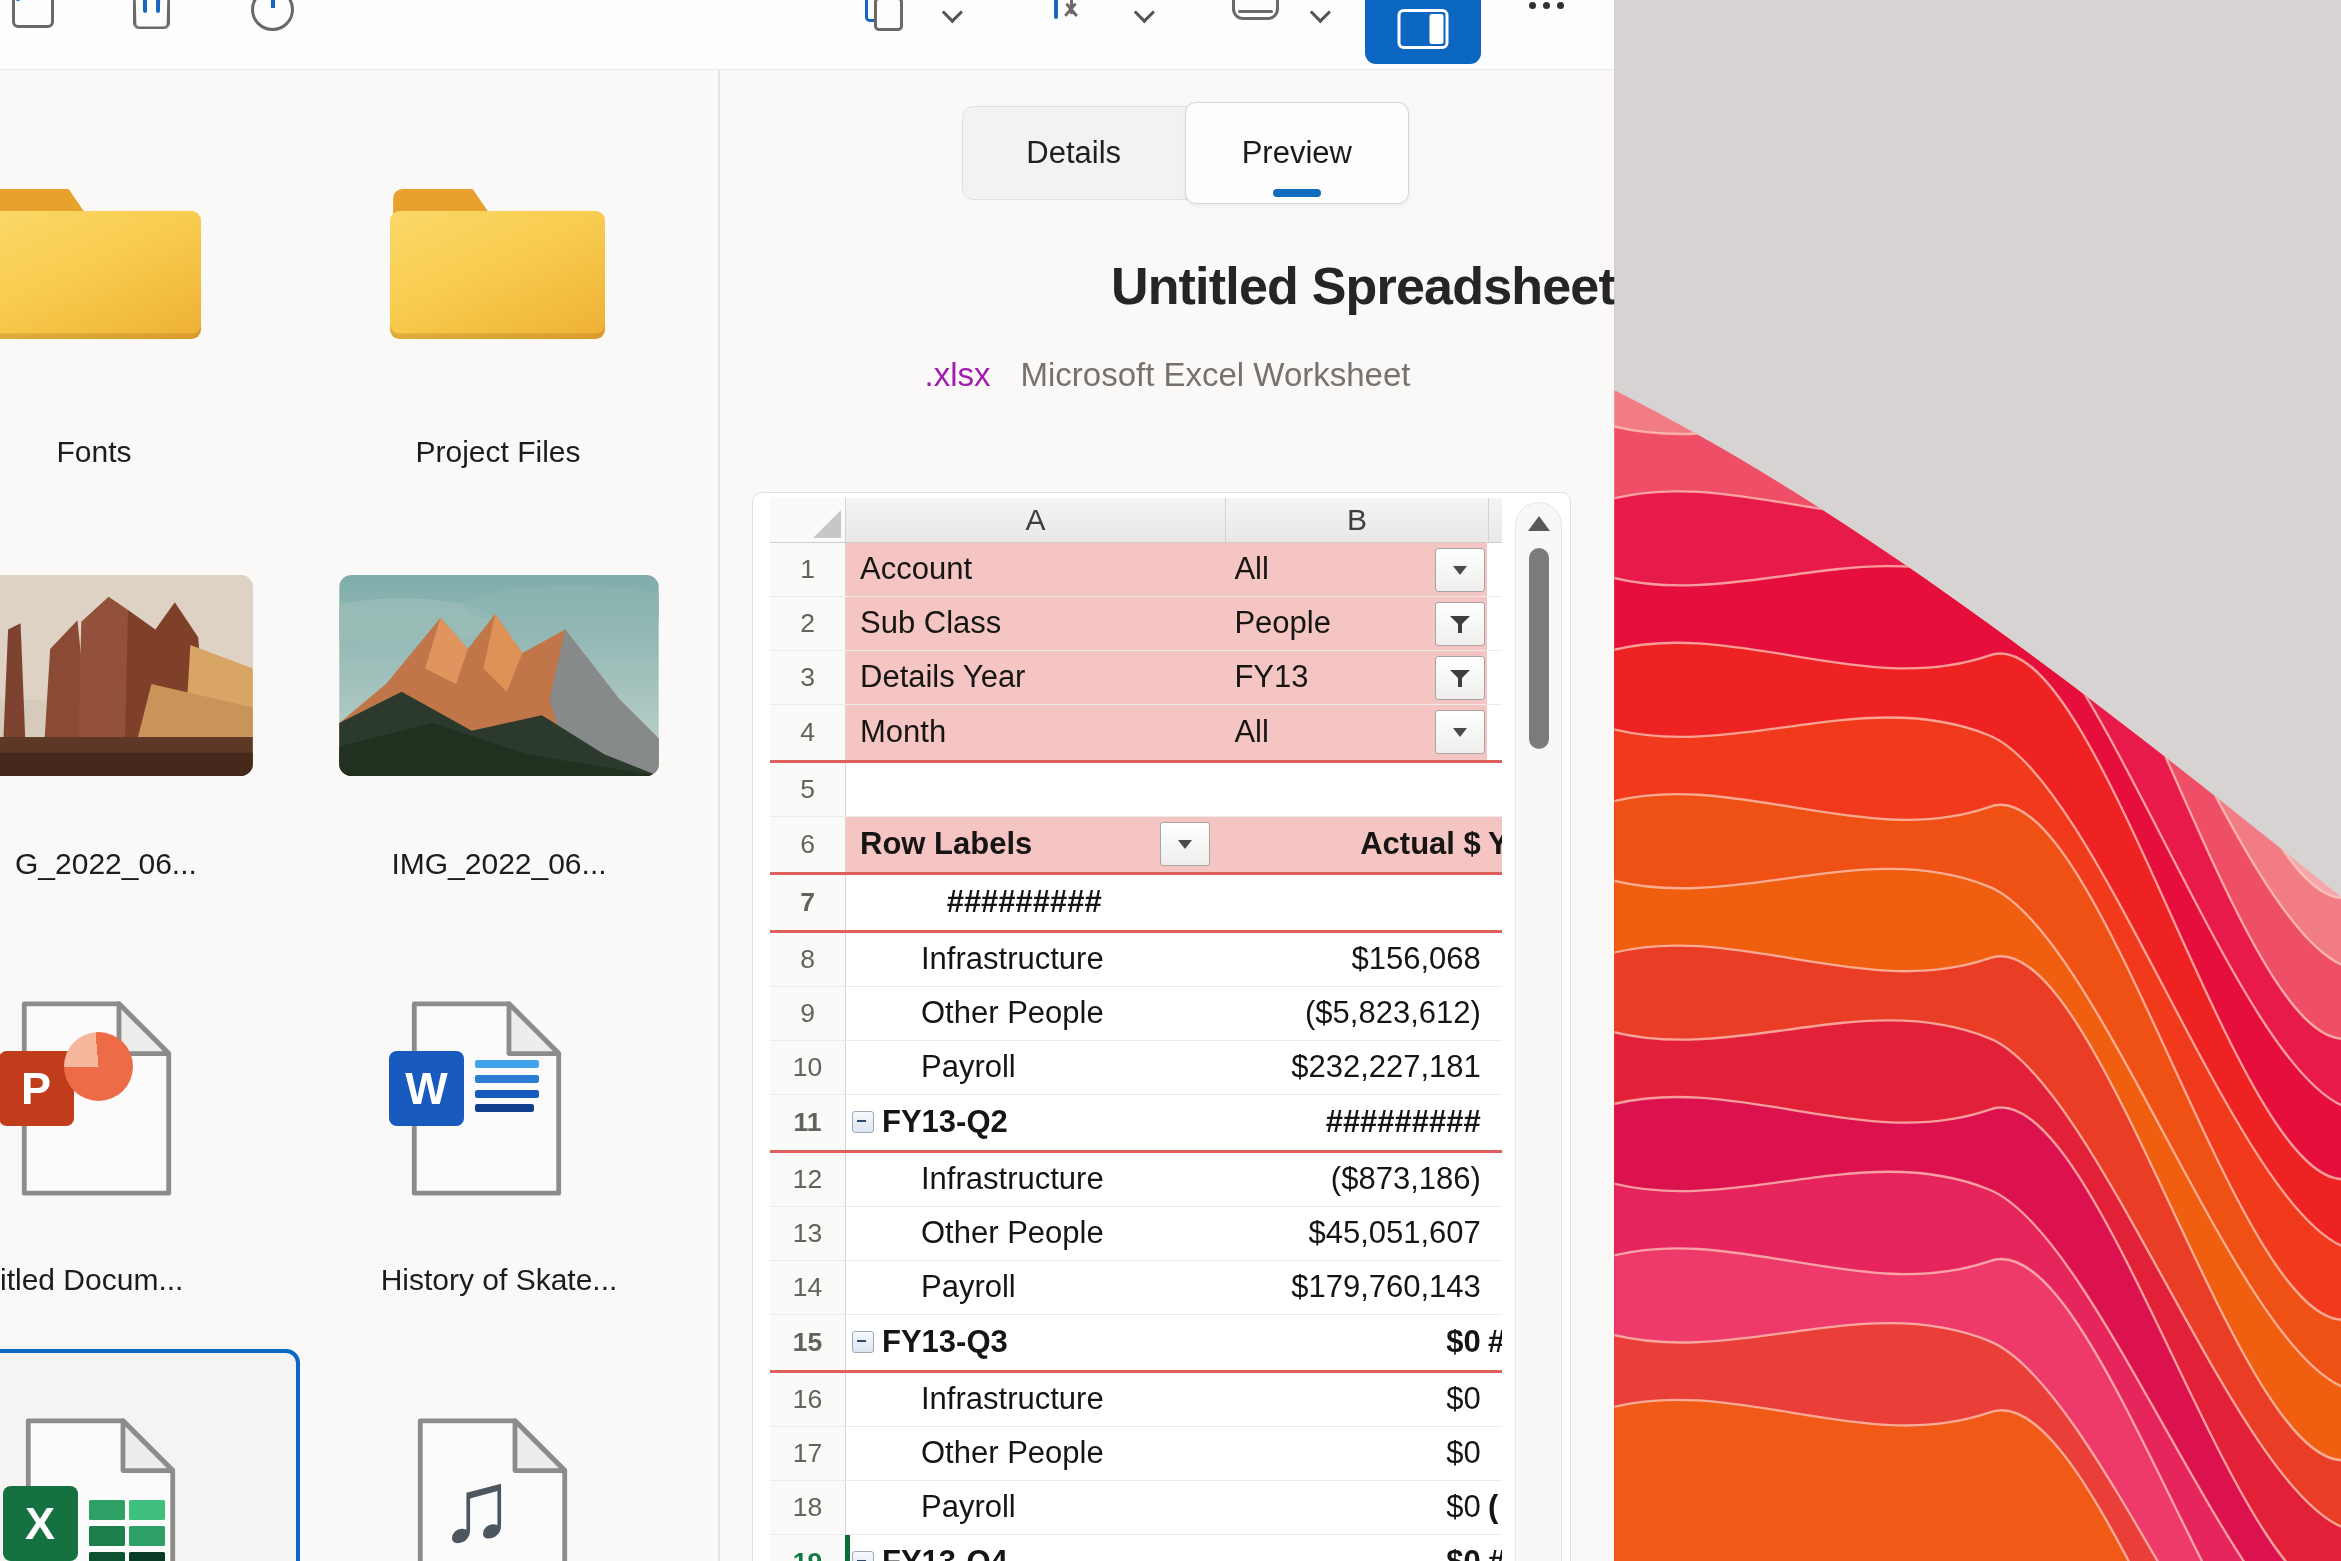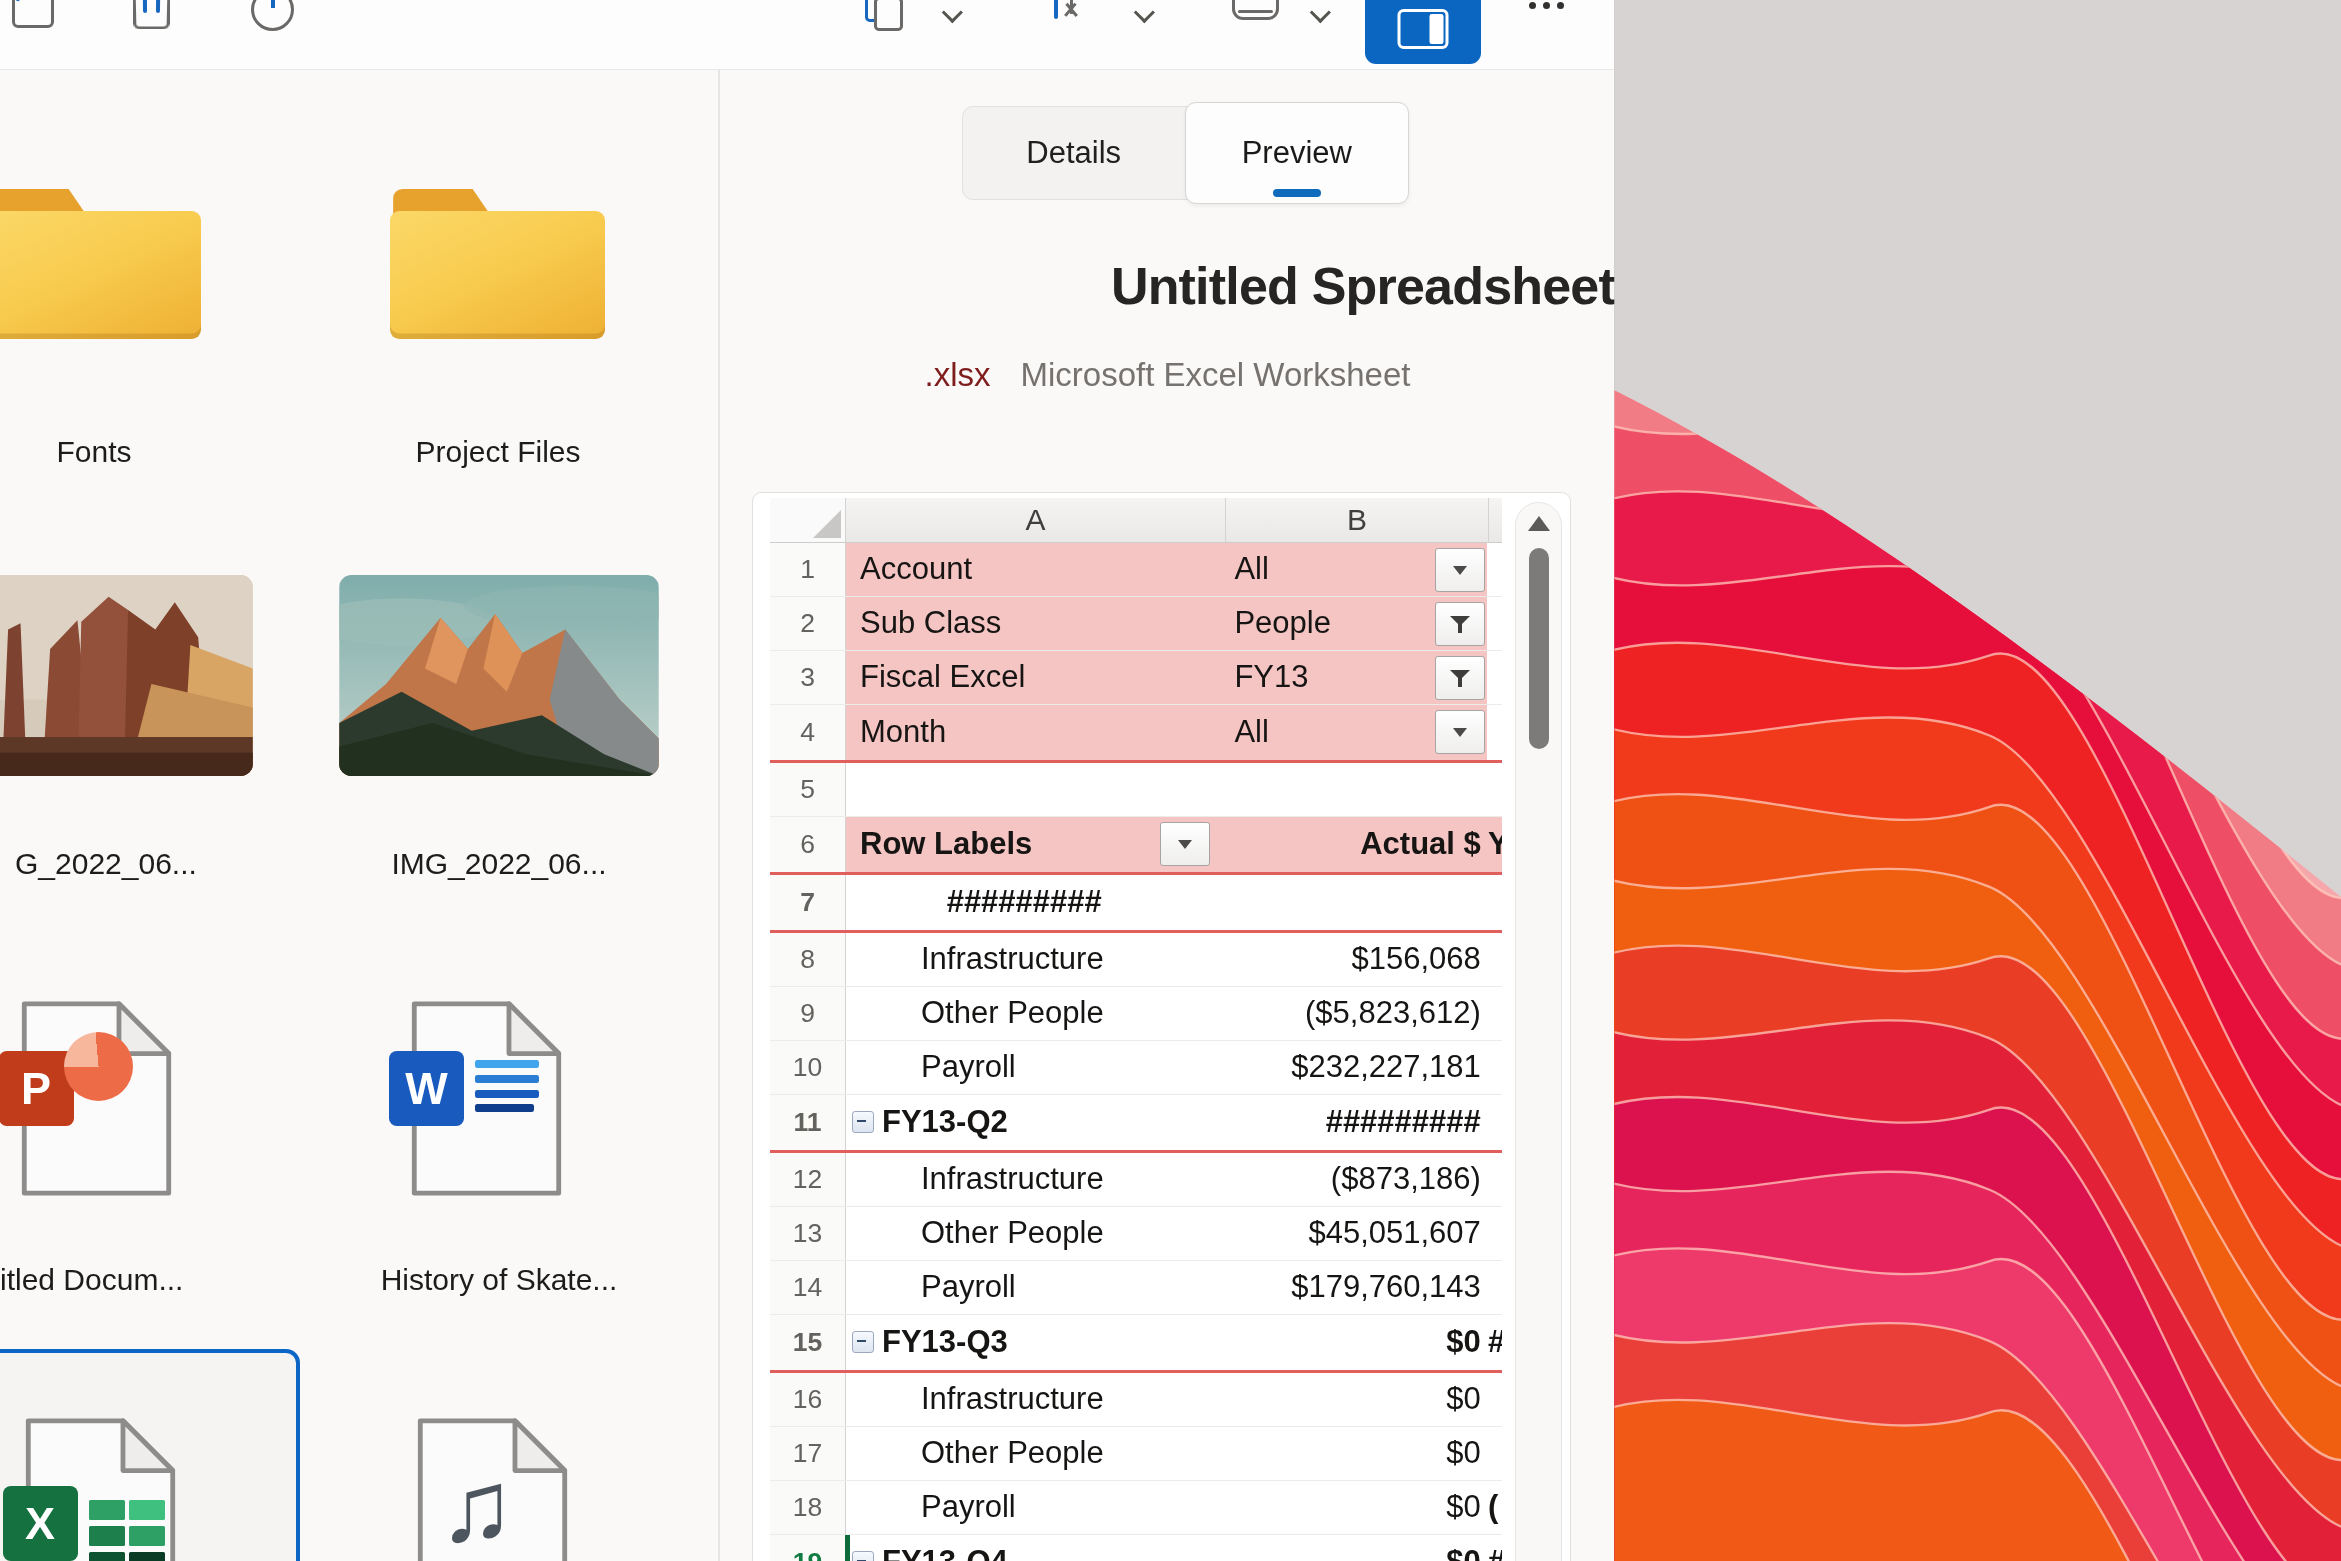--- a/index.html
+++ b/index.html
@@ -64,21 +64,21 @@
     border:1.6px solid #e3e1df;border-radius:11px;display:flex;}
   .tab{flex:1;display:flex;align-items:center;justify-content:center;font-size:31px;color:#21201f;}
   .tab-card{position:absolute;left:50%;top:-4.7px;bottom:-4.7px;right:-3.1px;background:#fdfdfd;
     border:1.6px solid #d8d6d4;border-radius:11px;display:flex;align-items:center;justify-content:center;
     font-size:31px;color:#1b1a19;box-shadow:0 1.6px 4.7px rgba(0,0,0,.06);}
   .tab-card .pill{position:absolute;bottom:5.5px;left:50%;transform:translateX(-50%);
     width:48px;height:8.6px;border-radius:4.7px;background:#0f6cbd;}
   .ptitle{position:absolute;left:0;top:187px;width:100%;text-align:right;font-size:52px;
     font-weight:700;color:#262523;letter-spacing:-0.8px;}
   .psub{position:absolute;left:0;top:287px;width:100%;text-align:center;font-size:33px;color:#75726f;}
-  .psub .ext{color:#7f1d1d;margin-right:30px;}
+  .psub .ext{color:#a21caf;margin-right:30px;}
   
   .sheetbox{position:absolute;left:32px;top:423px;width:817px;height:1171px;background:#fff;
     border:1.6px solid #e2e0de;border-radius:9.4px;}
   .sheet{position:absolute;left:17px;top:4.7px;width:732px;overflow:hidden;}
   .colheads{display:flex;height:44px;background:linear-gradient(#f5f4f3,#e9e8e7);
     border-bottom:1.6px solid #cfcdcc;}
   .corner{width:75px;position:relative;border-right:1.6px solid #d5d3d2;background:#fafafa;}
   .corner .tri{position:absolute;right:3.9px;bottom:3.9px;width:0;height:0;
     border-left:28px solid transparent;border-bottom:28px solid #c9c7c6;}
   .colhead{display:flex;align-items:center;justify-content:center;font-size:30px;color:#403f3e;
@@ -344,21 +344,21 @@
               <div class="funnel">
                 <div class="cup"></div>
                 <div class="stem"></div>
               </div>
             </div>
           </div>
 
           <div class="srow pinkAB filter">
             <div class="rownum">3</div>
             <div class="cellA">
-              <span class="lbl">Fiscal Excel</span>
+              <span class="lbl">Details Year</span>
             </div>
             <div class="cellB" style="justify-content:flex-start;padding-left:9.4px">
               <span>FY13</span>
             </div>
             <div class="cbtn rightB">
 
               <div class="funnel">
                 <div class="cup"></div>
                 <div class="stem"></div>
               </div>

